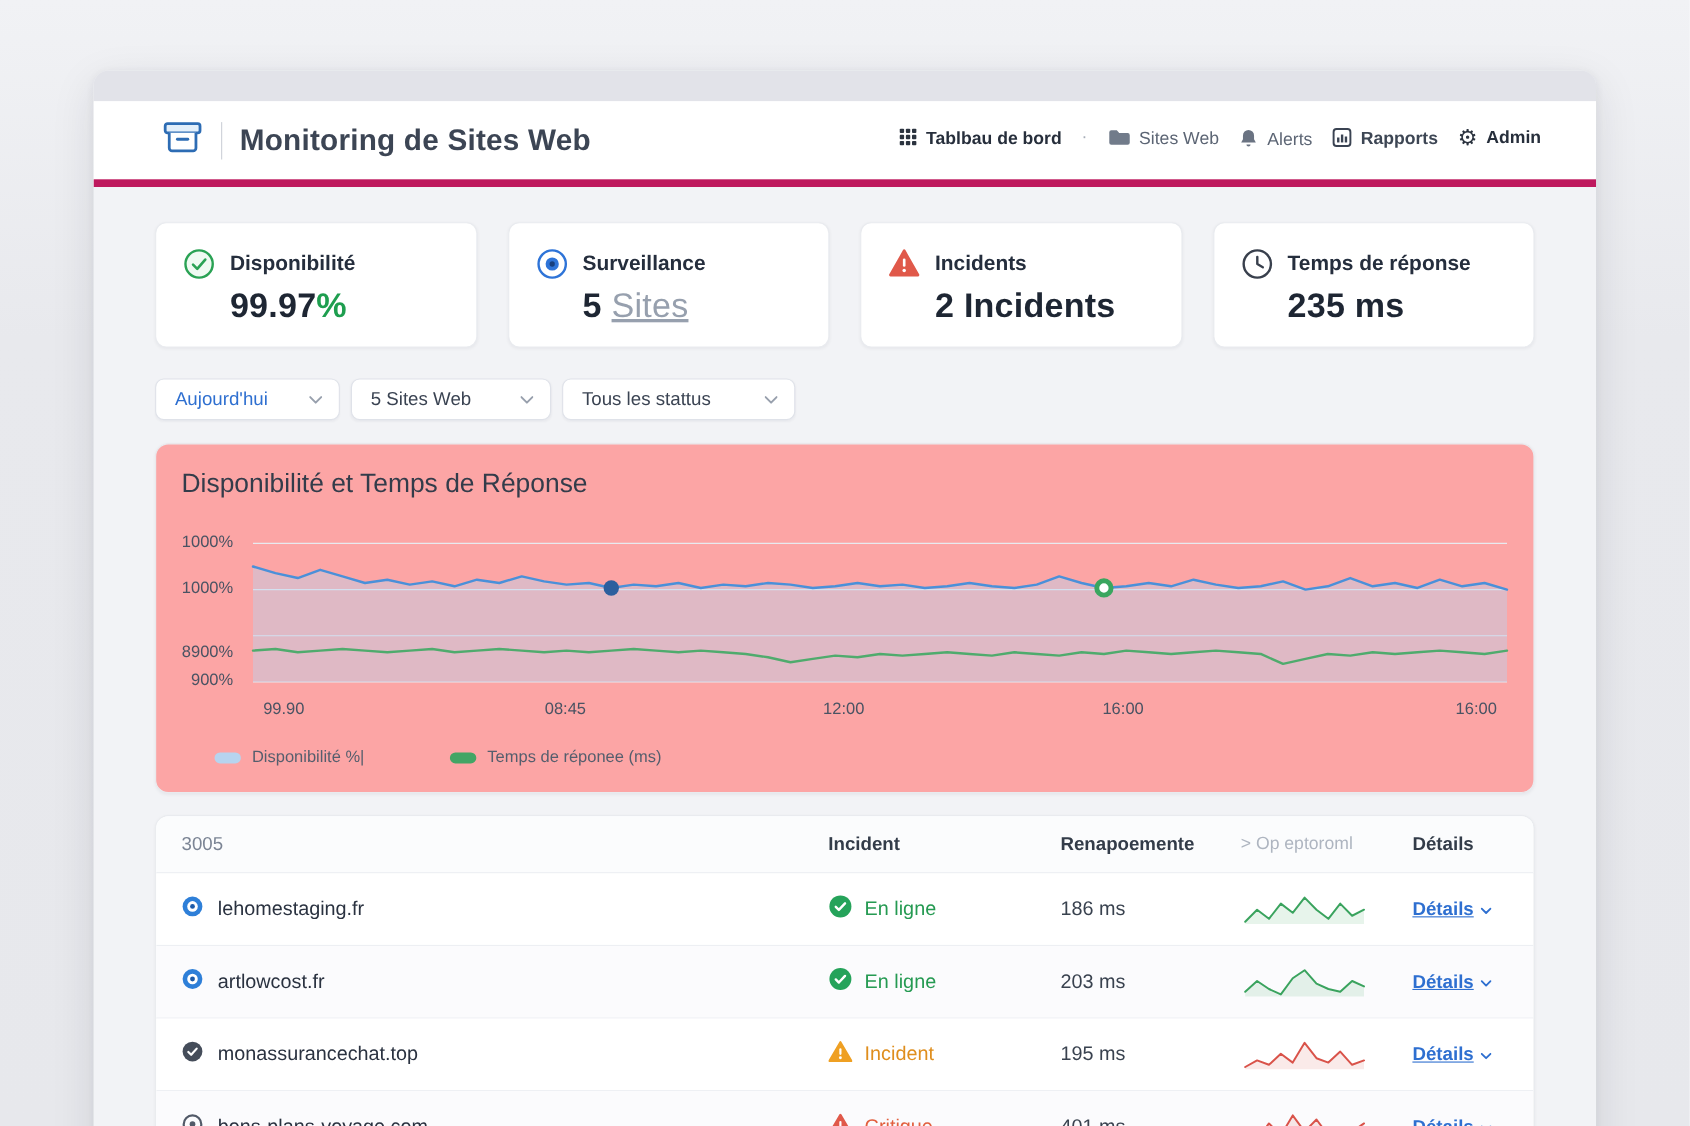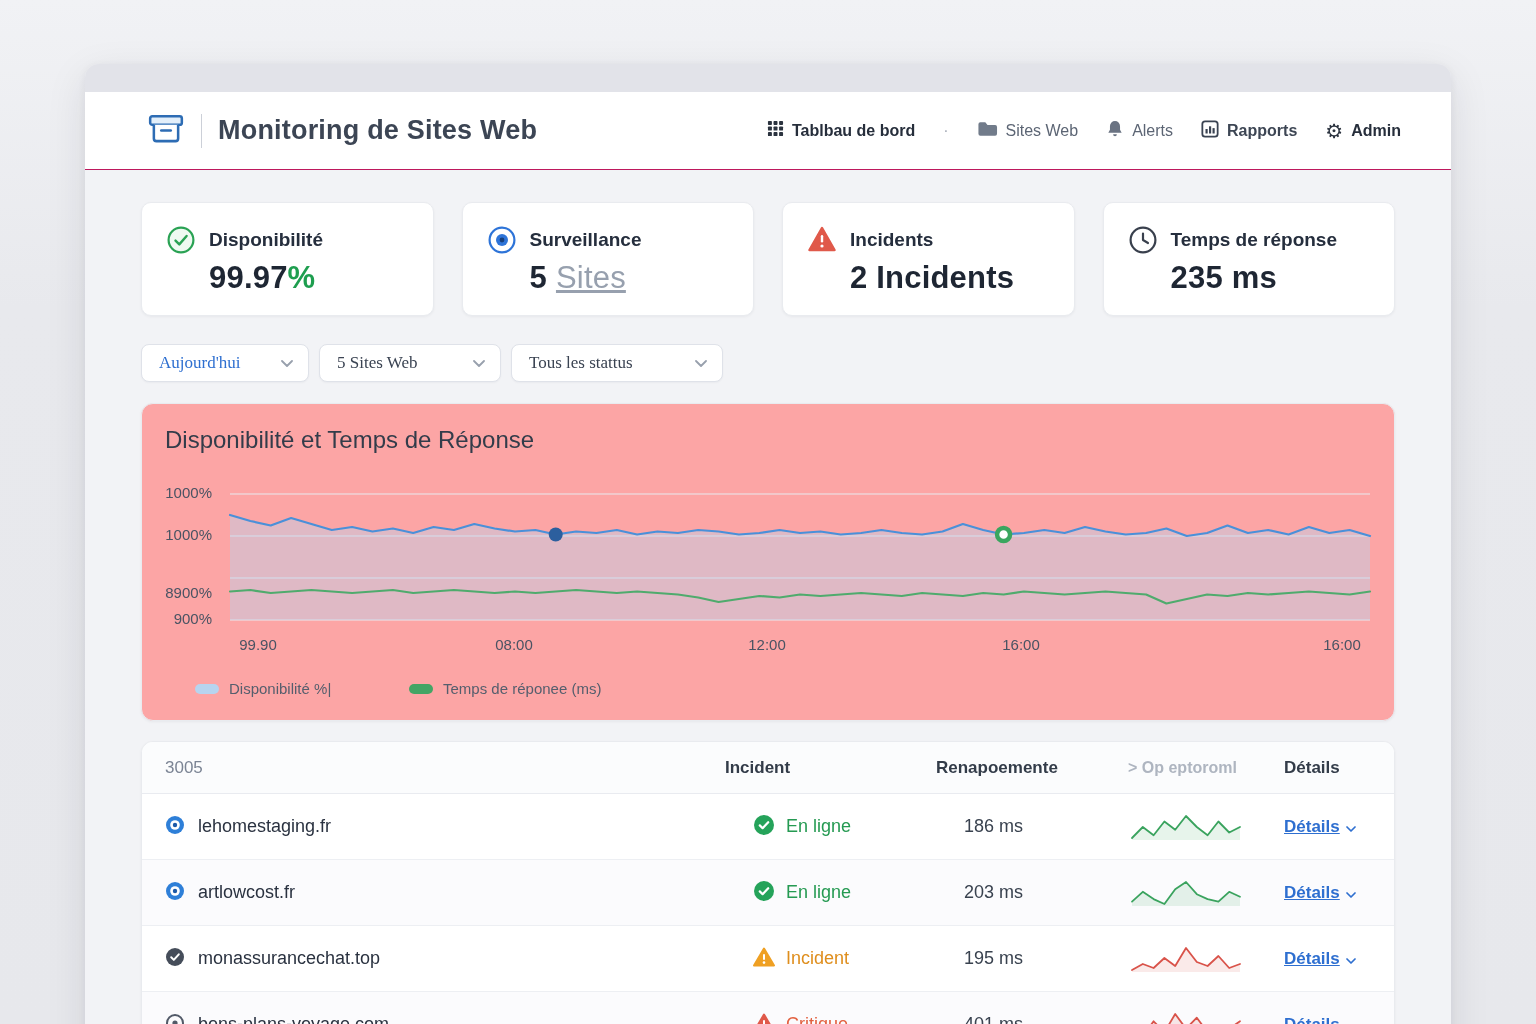--- a/index.html
+++ b/index.html
@@ -13,27 +13,27 @@
 
   
   .window {
     position:absolute; left:85px; top:64px; width:1366px; height:1100px;
     background:#f2f3f6; border-radius:14px 14px 0 0;
     box-shadow:0 12px 40px rgba(25,32,46,.10), 0 2px 8px rgba(25,32,46,.06);
     overflow:hidden;
   }
   .window-strip { height:28px; background:#e2e3e9; }
   .app-header {
-    height:78px; background:#ffffff; border-bottom:1px solid #be185d;
+    height:78px; background:#ffffff; border-bottom:7px solid #be185d;
     display:flex; align-items:center; padding:0 50px 0 62px;
   }
   .brand { display:flex; align-items:center; gap:16px; }
   .brand-divider { width:1px; height:34px; background:#ccd0d8; }
   .app-title { font-size:27px; font-weight:600; color:#3c4554; letter-spacing:.2px; }
-  .nav { margin-left:auto; display:flex; align-items:center; gap:28px; }
+  .nav { margin-left:auto; display:flex; align-items:flex-start; gap:18px; }
   .nav-item { display:flex; align-items:center; gap:8px; font-size:16px; color:#5c6574; cursor:pointer; }
   .nav-item.strong { color:#262e3b; font-weight:700; }
   .nav-item.semi { color:#3d4654; font-weight:600; }
   .nav-dot { color:#a7adb8; font-size:16px; }
   .gear-glyph { font-size:20px; color:#2b333f; line-height:1; }
 
   .content { padding:0 56px; }
 
   
   .stats { margin-top:32px; display:grid; grid-template-columns:repeat(4,1fr); gap:28px; }
@@ -48,21 +48,21 @@
   .stat-value { margin-top:5px; font-size:31px; font-weight:600; color:#1e2633; letter-spacing:.2px; }
   .stat-suffix-pct { color:#1e9e4f; }
   .stat-suffix-sites { color:#97a0ae; font-weight:400; margin-left:9px;text-decoration:underline; }
 
   
   .filters { margin-top:28px; display:flex; gap:10px; }
   .filter-pill {
     height:38px; background:#fff; border:1px solid #dfe2e9; border-radius:8px;
     box-shadow:0 1px 2px rgba(16,24,40,.04);
     display:flex; align-items:center; justify-content:space-between;
-    padding:0 15px 0 17px; font-size:17px; color:#3a4352; font-weight:500; cursor:pointer;font-family:Liberation Serif, serif;
+    padding:0 15px 0 17px; font-size:17px; color:#3a4352; font-weight:500; cursor:pointer;
   }
   .filter-pill.accent { color:#2e6fd0; }
   .w1{width:168px;} .w2{width:182px;} .w3{width:212px;}
 
   
   .chart-card {
     position:relative; margin-top:21px; height:318px;
     background:#fca5a5; border:1px solid #e9ebef; border-radius:12px;
     box-shadow:0 1px 3px rgba(16,24,40,.05);
   }
@@ -83,21 +83,21 @@
   .thead { height:52px; background:#fbfcfd; border-bottom:1px solid #e9ebf0; }
   .tbody-row { height:66px; border-bottom:1px solid #edeff3; background:#fff; }
   .tbody-row:nth-child(odd) { background:#fbfbfd; }
   .col-site { flex:1 1 auto; display:flex; align-items:center; gap:13px; min-width:0; }
   .col-status { width:211px; display:flex; align-items:center; gap:11px; }
   .col-response { width:164px; }
   .col-spark { width:156px; display:flex; align-items:center; }
   .col-details { width:110px; display:flex; align-items:center; gap:6px; }
   .th { font-size:17px; font-weight:700; color:#333c49; }
   .th-muted { font-size:17px; font-weight:500; color:#7b8494; }
-  .th-faint { font-size:16px; font-weight:700; color:#aeb5c0;margin-left:28px; }
+  .th-faint { font-size:16px; font-weight:400; color:#aeb5c0; }
   .site-name { font-size:18px; font-weight:500; color:#2a3240; }
   .status-text { font-size:18px; font-weight:500; }
   .status-text.online { color:#259a52; }
   .status-text.incident { color:#df8e1d; }
   .status-text.critical { color:#e2603f; }
   .response-text { font-size:18px; color:#39424f; }
   .details-link { font-size:17px; font-weight:600; color:#2e6fd0; text-decoration:underline; cursor:pointer; }
   .details-chevron { margin-top:2px; }
 </style>
 </head>
@@ -272,21 +272,21 @@
             <line x1="0" x2="1140" y1="114" y2="114" stroke="#e8eaef" stroke-width="1"></line>
             <line x1="0" x2="1140" y1="156" y2="156" stroke="#e8eaef" stroke-width="1"></line>
             <polygon points="0.0,51.0 20.4,57.0 40.7,61.5 61.1,54.0 81.4,60.0 101.8,66.0 122.1,63.0 142.5,67.5 162.9,64.5 183.2,69.0 203.6,63.0 223.9,66.0 244.3,60.0 264.6,64.5 285.0,67.5 305.4,66.0 325.7,70.5 346.1,67.5 366.4,69.0 386.8,66.0 407.1,70.5 427.5,67.5 447.9,69.0 468.2,66.0 488.6,67.5 508.9,70.5 529.3,69.0 549.6,66.0 570.0,69.0 590.4,67.5 610.7,70.5 631.1,69.0 651.4,66.0 671.8,69.0 692.1,70.5 712.5,67.5 732.9,60.0 753.2,66.0 773.6,70.5 793.9,69.0 814.3,66.0 834.6,69.0 855.0,63.0 875.4,67.5 895.7,70.5 916.1,69.0 936.4,64.5 956.8,72.0 977.1,69.0 997.5,61.5 1017.9,69.0 1038.2,66.0 1058.6,70.5 1078.9,63.0 1099.3,69.0 1119.6,66.0 1140.0,72.0 1140,156 0,156" fill="rgba(183,212,240,0.42)"></polygon>
             <polyline points="0.0,51.0 20.4,57.0 40.7,61.5 61.1,54.0 81.4,60.0 101.8,66.0 122.1,63.0 142.5,67.5 162.9,64.5 183.2,69.0 203.6,63.0 223.9,66.0 244.3,60.0 264.6,64.5 285.0,67.5 305.4,66.0 325.7,70.5 346.1,67.5 366.4,69.0 386.8,66.0 407.1,70.5 427.5,67.5 447.9,69.0 468.2,66.0 488.6,67.5 508.9,70.5 529.3,69.0 549.6,66.0 570.0,69.0 590.4,67.5 610.7,70.5 631.1,69.0 651.4,66.0 671.8,69.0 692.1,70.5 712.5,67.5 732.9,60.0 753.2,66.0 773.6,70.5 793.9,69.0 814.3,66.0 834.6,69.0 855.0,63.0 875.4,67.5 895.7,70.5 916.1,69.0 936.4,64.5 956.8,72.0 977.1,69.0 997.5,61.5 1017.9,69.0 1038.2,66.0 1058.6,70.5 1078.9,63.0 1099.3,69.0 1119.6,66.0 1140.0,72.0" fill="none" stroke="#4a90d9" stroke-width="2.2" stroke-linejoin="round" stroke-linecap="round"></polyline>
             <polyline points="0.0,127.5 20.4,126.0 40.7,129.0 61.1,127.5 81.4,126.0 101.8,127.5 122.1,129.0 142.5,127.5 162.9,126.0 183.2,129.0 203.6,127.5 223.9,126.0 244.3,127.5 264.6,129.0 285.0,127.5 305.4,129.0 325.7,127.5 346.1,126.0 366.4,127.5 386.8,129.0 407.1,127.5 427.5,129.0 447.9,130.5 468.2,133.5 488.6,138.0 508.9,135.0 529.3,132.0 549.6,133.5 570.0,130.5 590.4,132.0 610.7,130.5 631.1,129.0 651.4,130.5 671.8,132.0 692.1,129.0 712.5,130.5 732.9,132.0 753.2,129.0 773.6,130.5 793.9,127.5 814.3,129.0 834.6,130.5 855.0,129.0 875.4,127.5 895.7,129.0 916.1,130.5 936.4,139.5 956.8,135.0 977.1,130.5 997.5,132.0 1017.9,129.0 1038.2,130.5 1058.6,129.0 1078.9,127.5 1099.3,129.0 1119.6,130.5 1140.0,127.5" fill="none" stroke="#4fab6d" stroke-width="2.2" stroke-linejoin="round" stroke-linecap="round"></polyline>
             <circle cx="325.7142857142857" cy="70.5" r="7" fill="#2c5f9e"></circle>
             <circle cx="773.5714285714286" cy="70.5" r="6.5" fill="#ffffff" stroke="#3aa65f" stroke-width="4.5"></circle>
           </svg>
 
         <span class="xtick" style="left:71px">99.90</span>
-        <span class="xtick" style="left:327px">08:00</span>
+        <span class="xtick" style="left:327px">08:45</span>
         <span class="xtick" style="left:580px">12:00</span>
         <span class="xtick" style="left:834px">16:00</span>
         <span class="xtick" style="left:1155px">16:00</span>
 
         <div class="legend">
           <div class="legend-item" style="left:53px">
             <span class="legend-swatch" style="background: rgb(183, 212, 239);"></span>
             <span>Disponibilité %|</span>
           </div>
           <div class="legend-item" style="left:267px">

